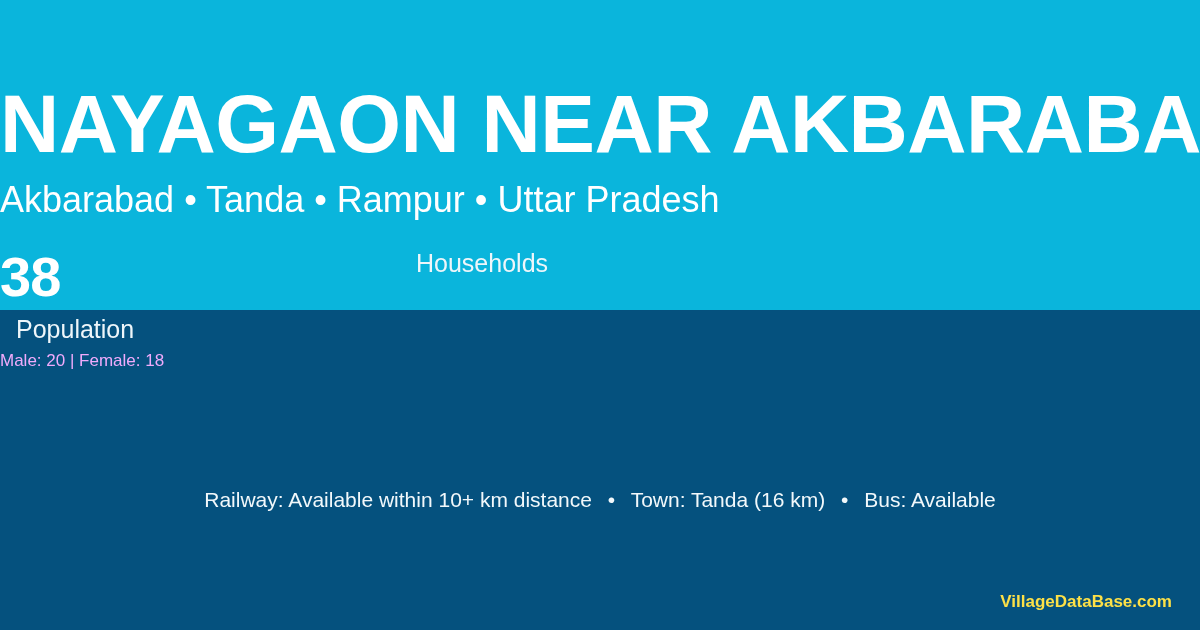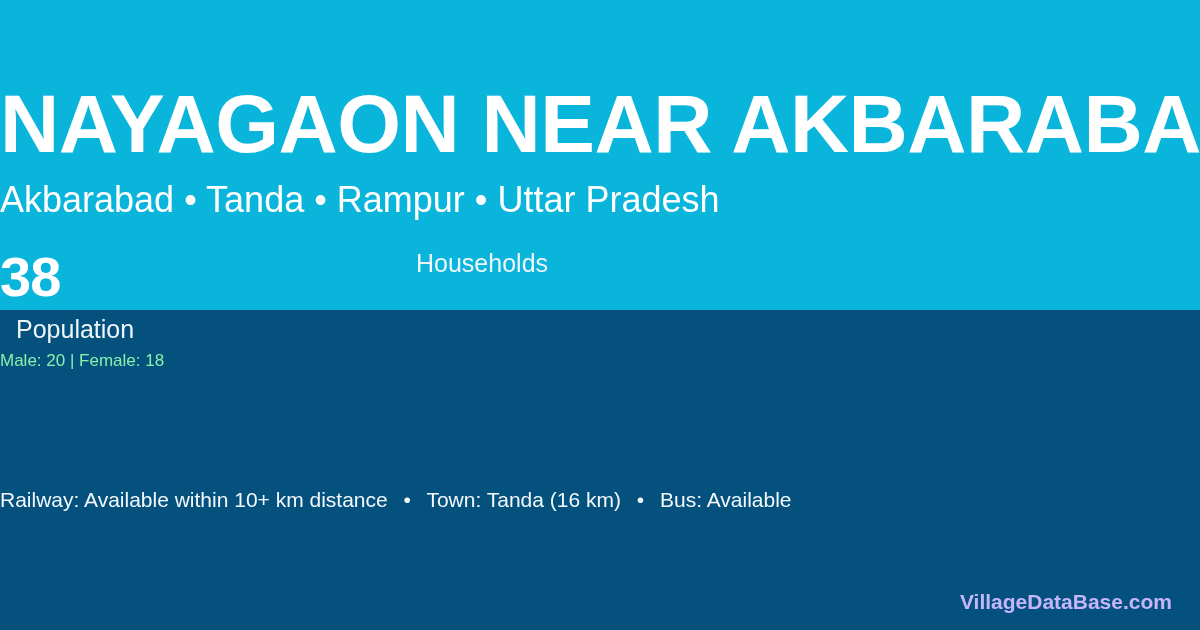--- a/index.html
+++ b/index.html
@@ -106,53 +106,54 @@
     white-space:nowrap;
     padding-left:16px;
   }
 
   .stat-sub {
     margin-top:6px;
     height:22px;
     line-height:22px;
     font-size:17px;
     font-weight:normal;
-    color:#86efac;
+    color:#f0abfc;
     white-space:nowrap;
   }
 
   
   .infra {
     position:absolute;
     left:0; top:484px;
     width:1200px;
     height:32px;
     line-height:32px;
+    text-align:center;
     color:#f2f8fb;
     font-size:21px;
     font-weight:normal;
     white-space:nowrap;
   }
 
   .infra .sep {
     display:inline-block;
     padding:0 10px;
     color:#f2f8fb;
   }
 
   
   .watermark {
     position:absolute;
     right:28px;
     top:588px;
     height:28px;
     line-height:28px;
-    font-size:21px;
+    font-size:17px;
     font-weight:bold;
-    color:#c4b5fd;
+    color:#fde047;
     white-space:nowrap;
   }
 </style>
 </head>
 <body>
 
 <div class="card">
 
   <div class="band-top"></div>
   <div class="band-bottom"></div>

